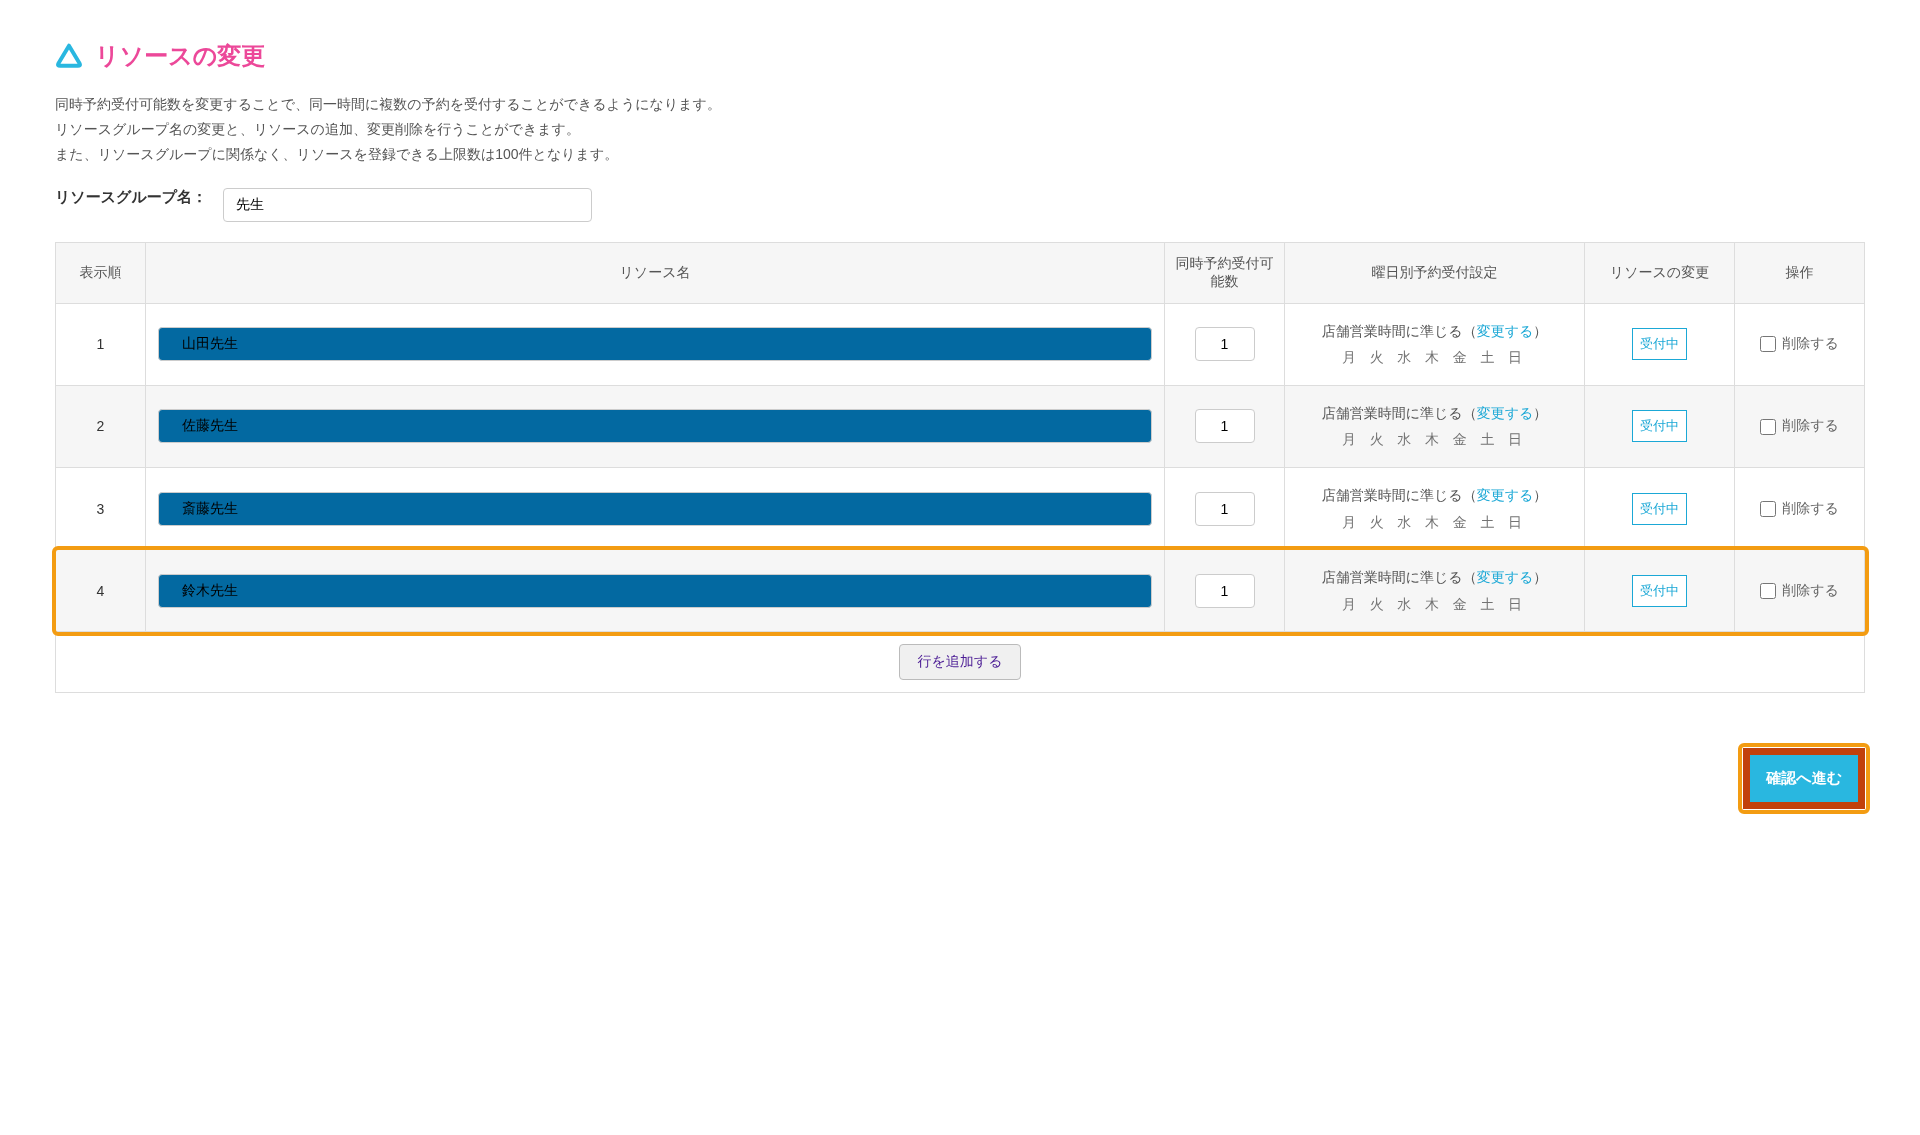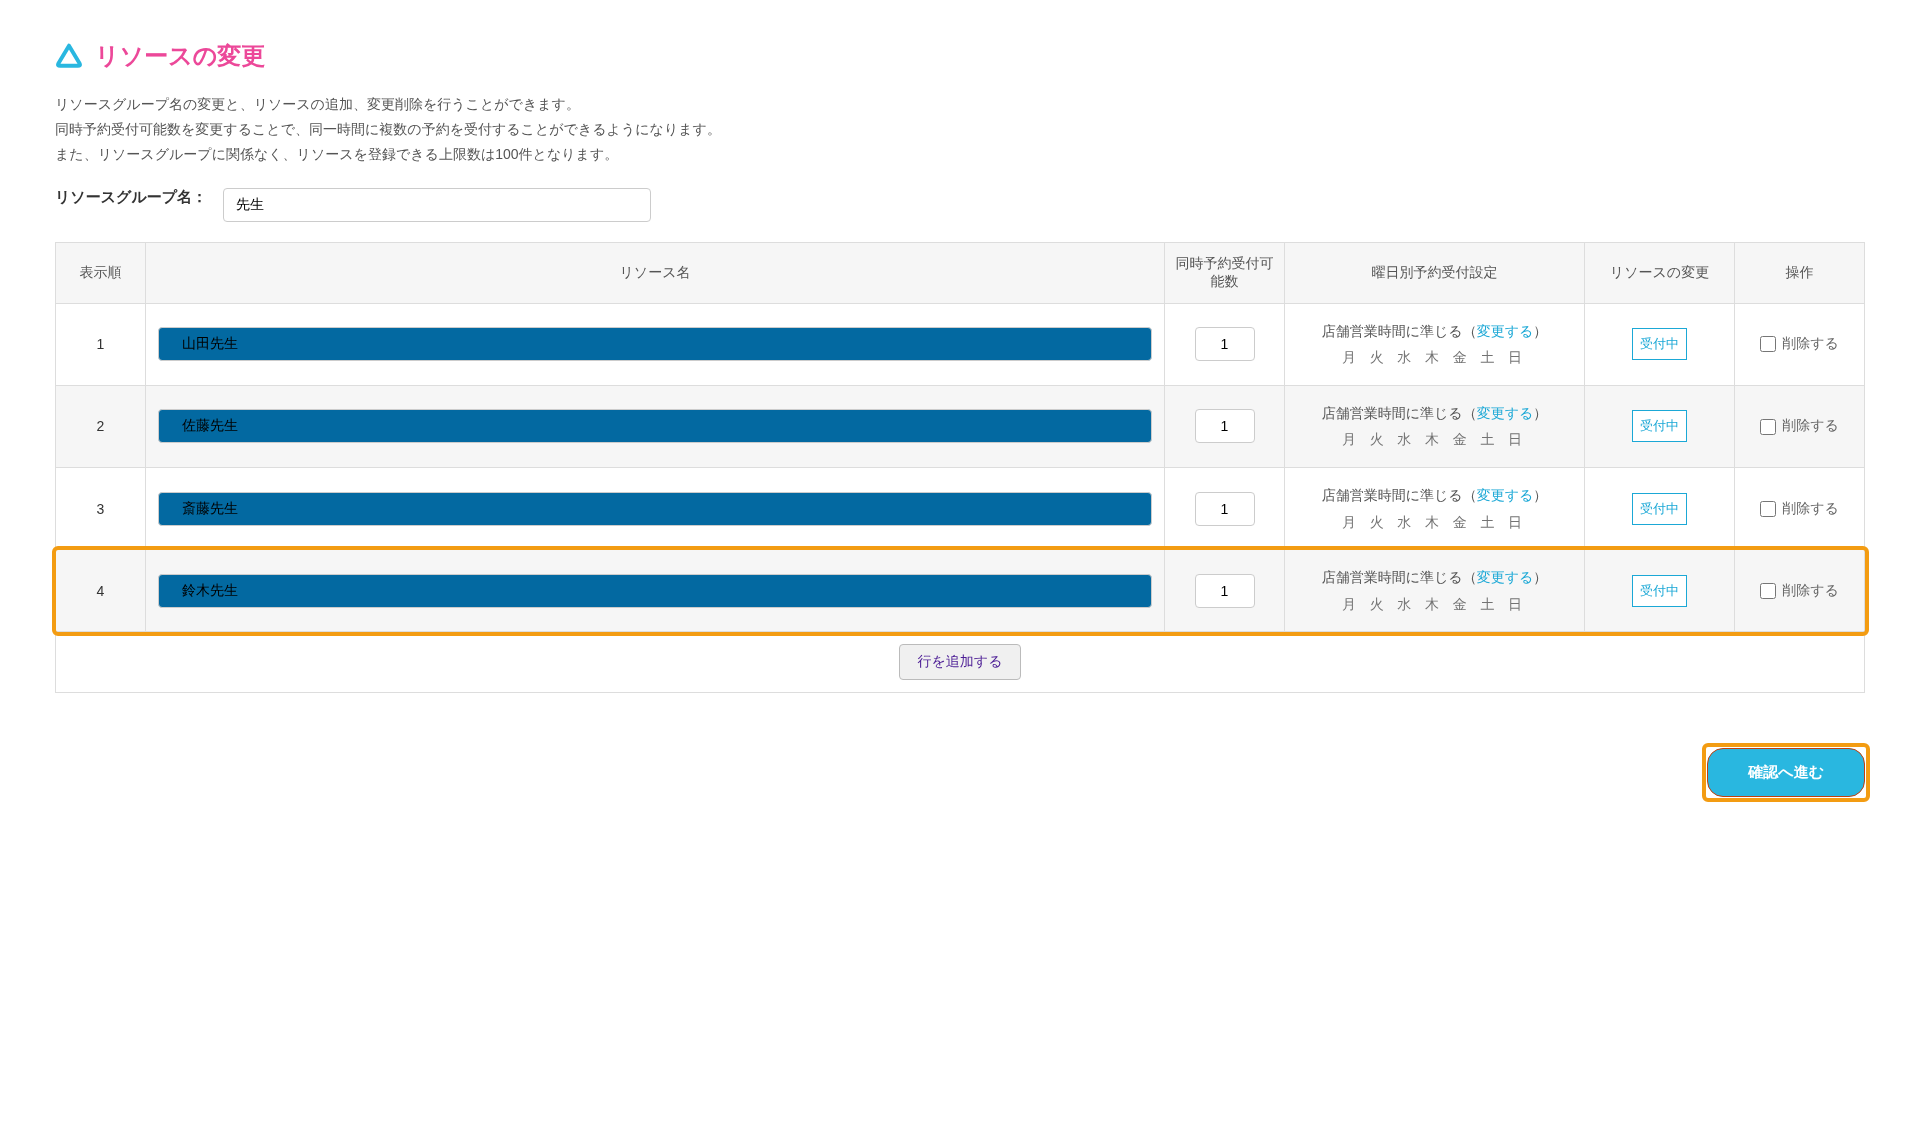--- a/index.html
+++ b/index.html
@@ -42,21 +42,21 @@
     .group-name-label {
       font-size: 15px;
       font-weight: bold;
       color: #333;
     }
     .group-name-input {
       border: 1px solid #ccc;
       border-radius: 4px;
       padding: 8px 12px;
       font-size: 14px;
-      width: 428px;
+      width: 369px;
       background: #fff;
     }
     .resource-table {
       width: 100%;
       border-collapse: collapse;
       border: 1px solid #ddd;
       margin-bottom: 0;
     }
     .resource-table th {
       background: #f6f6f6;
@@ -148,26 +148,26 @@
       color: #4c1d95;
       cursor: pointer;
     }
     .confirm-wrapper {
       display: flex;
       justify-content: flex-end;
       margin-top: 55px;
     }
     .confirm-button {
       background: #29b7e0;
-      border: 1px solid #c2410c;
+      border: 7px solid #c2410c;
       color: #fff;
-      padding: 14px 40px;
+      padding: 14px 16px;
       font-size: 15px;
       font-weight: bold;
-      border-radius: 16px;
+      border-radius: 0;
       cursor: pointer;
     }
     .confirm-highlight {
       position: relative;
       display: inline-block;
     }
     .confirm-highlight::after {
       content: "";
       position: absolute;
       top: -5px;
@@ -194,22 +194,22 @@
 <body>
 
 <div class="page-header">
   <svg class="logo-icon" viewBox="0 0 100 90">
     <path d="M50 8 L88 72 Q92 80 82 80 L18 80 Q8 80 12 72 Z" fill="none" stroke="#29b7e0" stroke-width="14" stroke-linejoin="round"></path>
   </svg>
   <h1 class="page-title">リソースの変更</h1>
 </div>
 
 <div class="description">
+  <div>同時予約受付可能数を変更することで、同一時間に複数の予約を受付することができるようになります。</div>
   <div>リソースグループ名の変更と、リソースの追加、変更削除を行うことができます。</div>
-  <div>同時予約受付可能数を変更することで、同一時間に複数の予約を受付することができるようになります。</div>
   <div>また、リソースグループに関係なく、リソースを登録できる上限数は100件となります。</div>
 </div>
 
 <div class="group-name-row">
   <label class="group-name-label">リソースグループ名：</label>
   <input class="group-name-input" type="text" value="先生" style="">
 </div>
 
 <div class="table-wrapper">
 <table class="resource-table">

